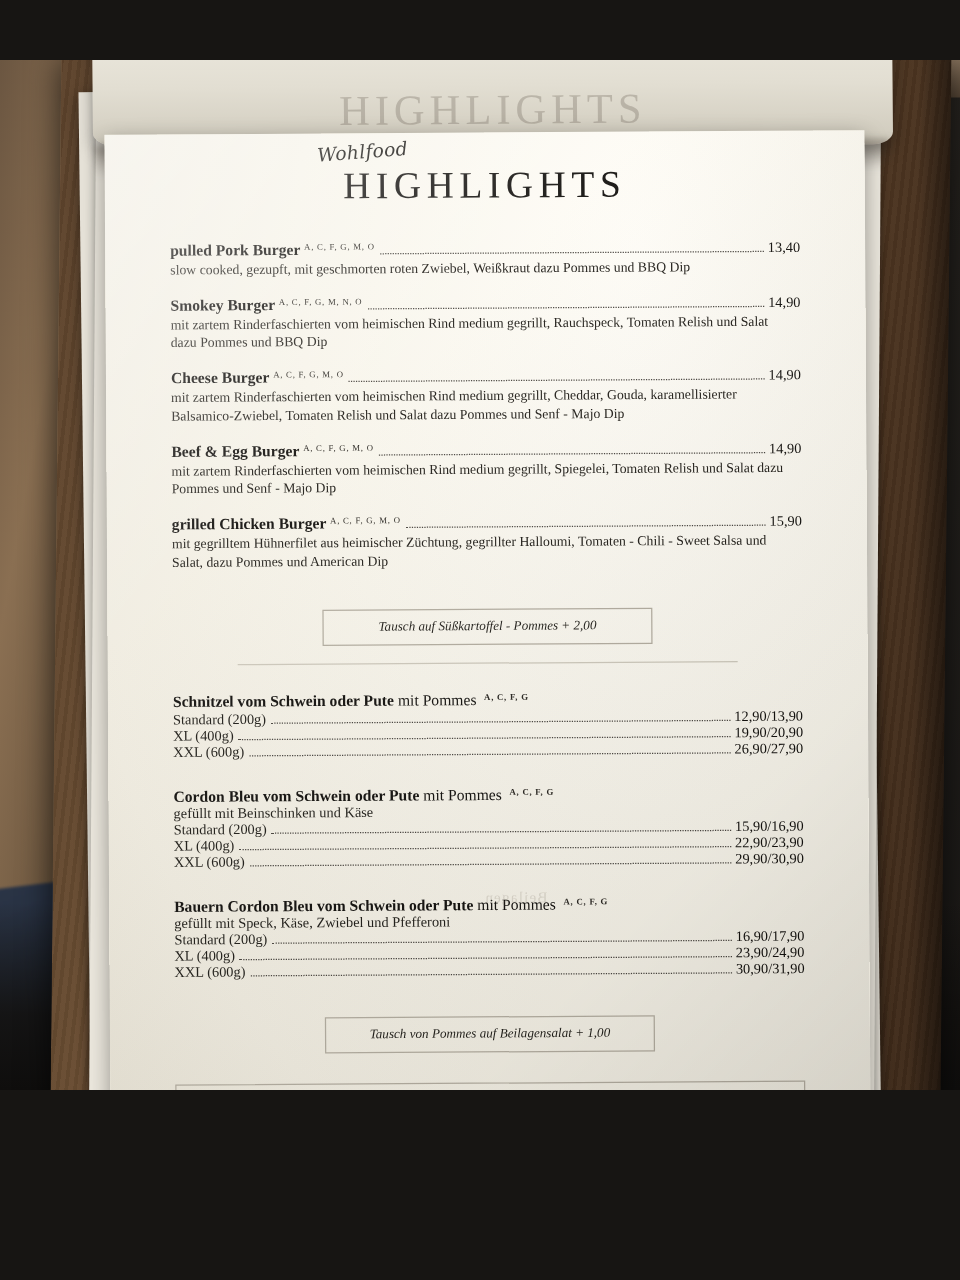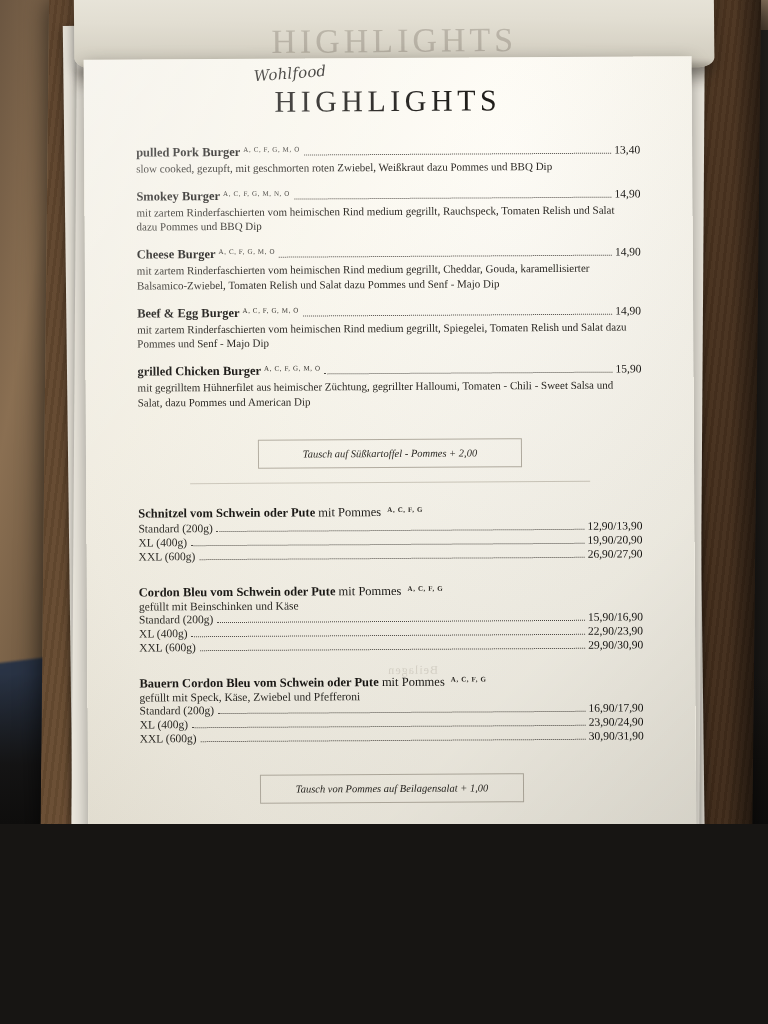--- a/index.html
+++ b/index.html
@@ -10,20 +10,21 @@
     overflow: hidden;
     background: #171513;
     font-family: "Liberation Serif", serif;
   }
 
   #scene {
     position: relative;
     width: 768px;
     height: 824px;
     overflow: hidden;
+    margin-top: 48px;
   }
 
   
   .bg-table {
     position: absolute;
     inset: 0;
     background:
       linear-gradient(115deg, #2a2724 0%, #3a352f 18%, #4a423a 32%, #3a342d 48%, #26231f 70%, #1a1816 100%);
   }
   .bg-wood-left {

